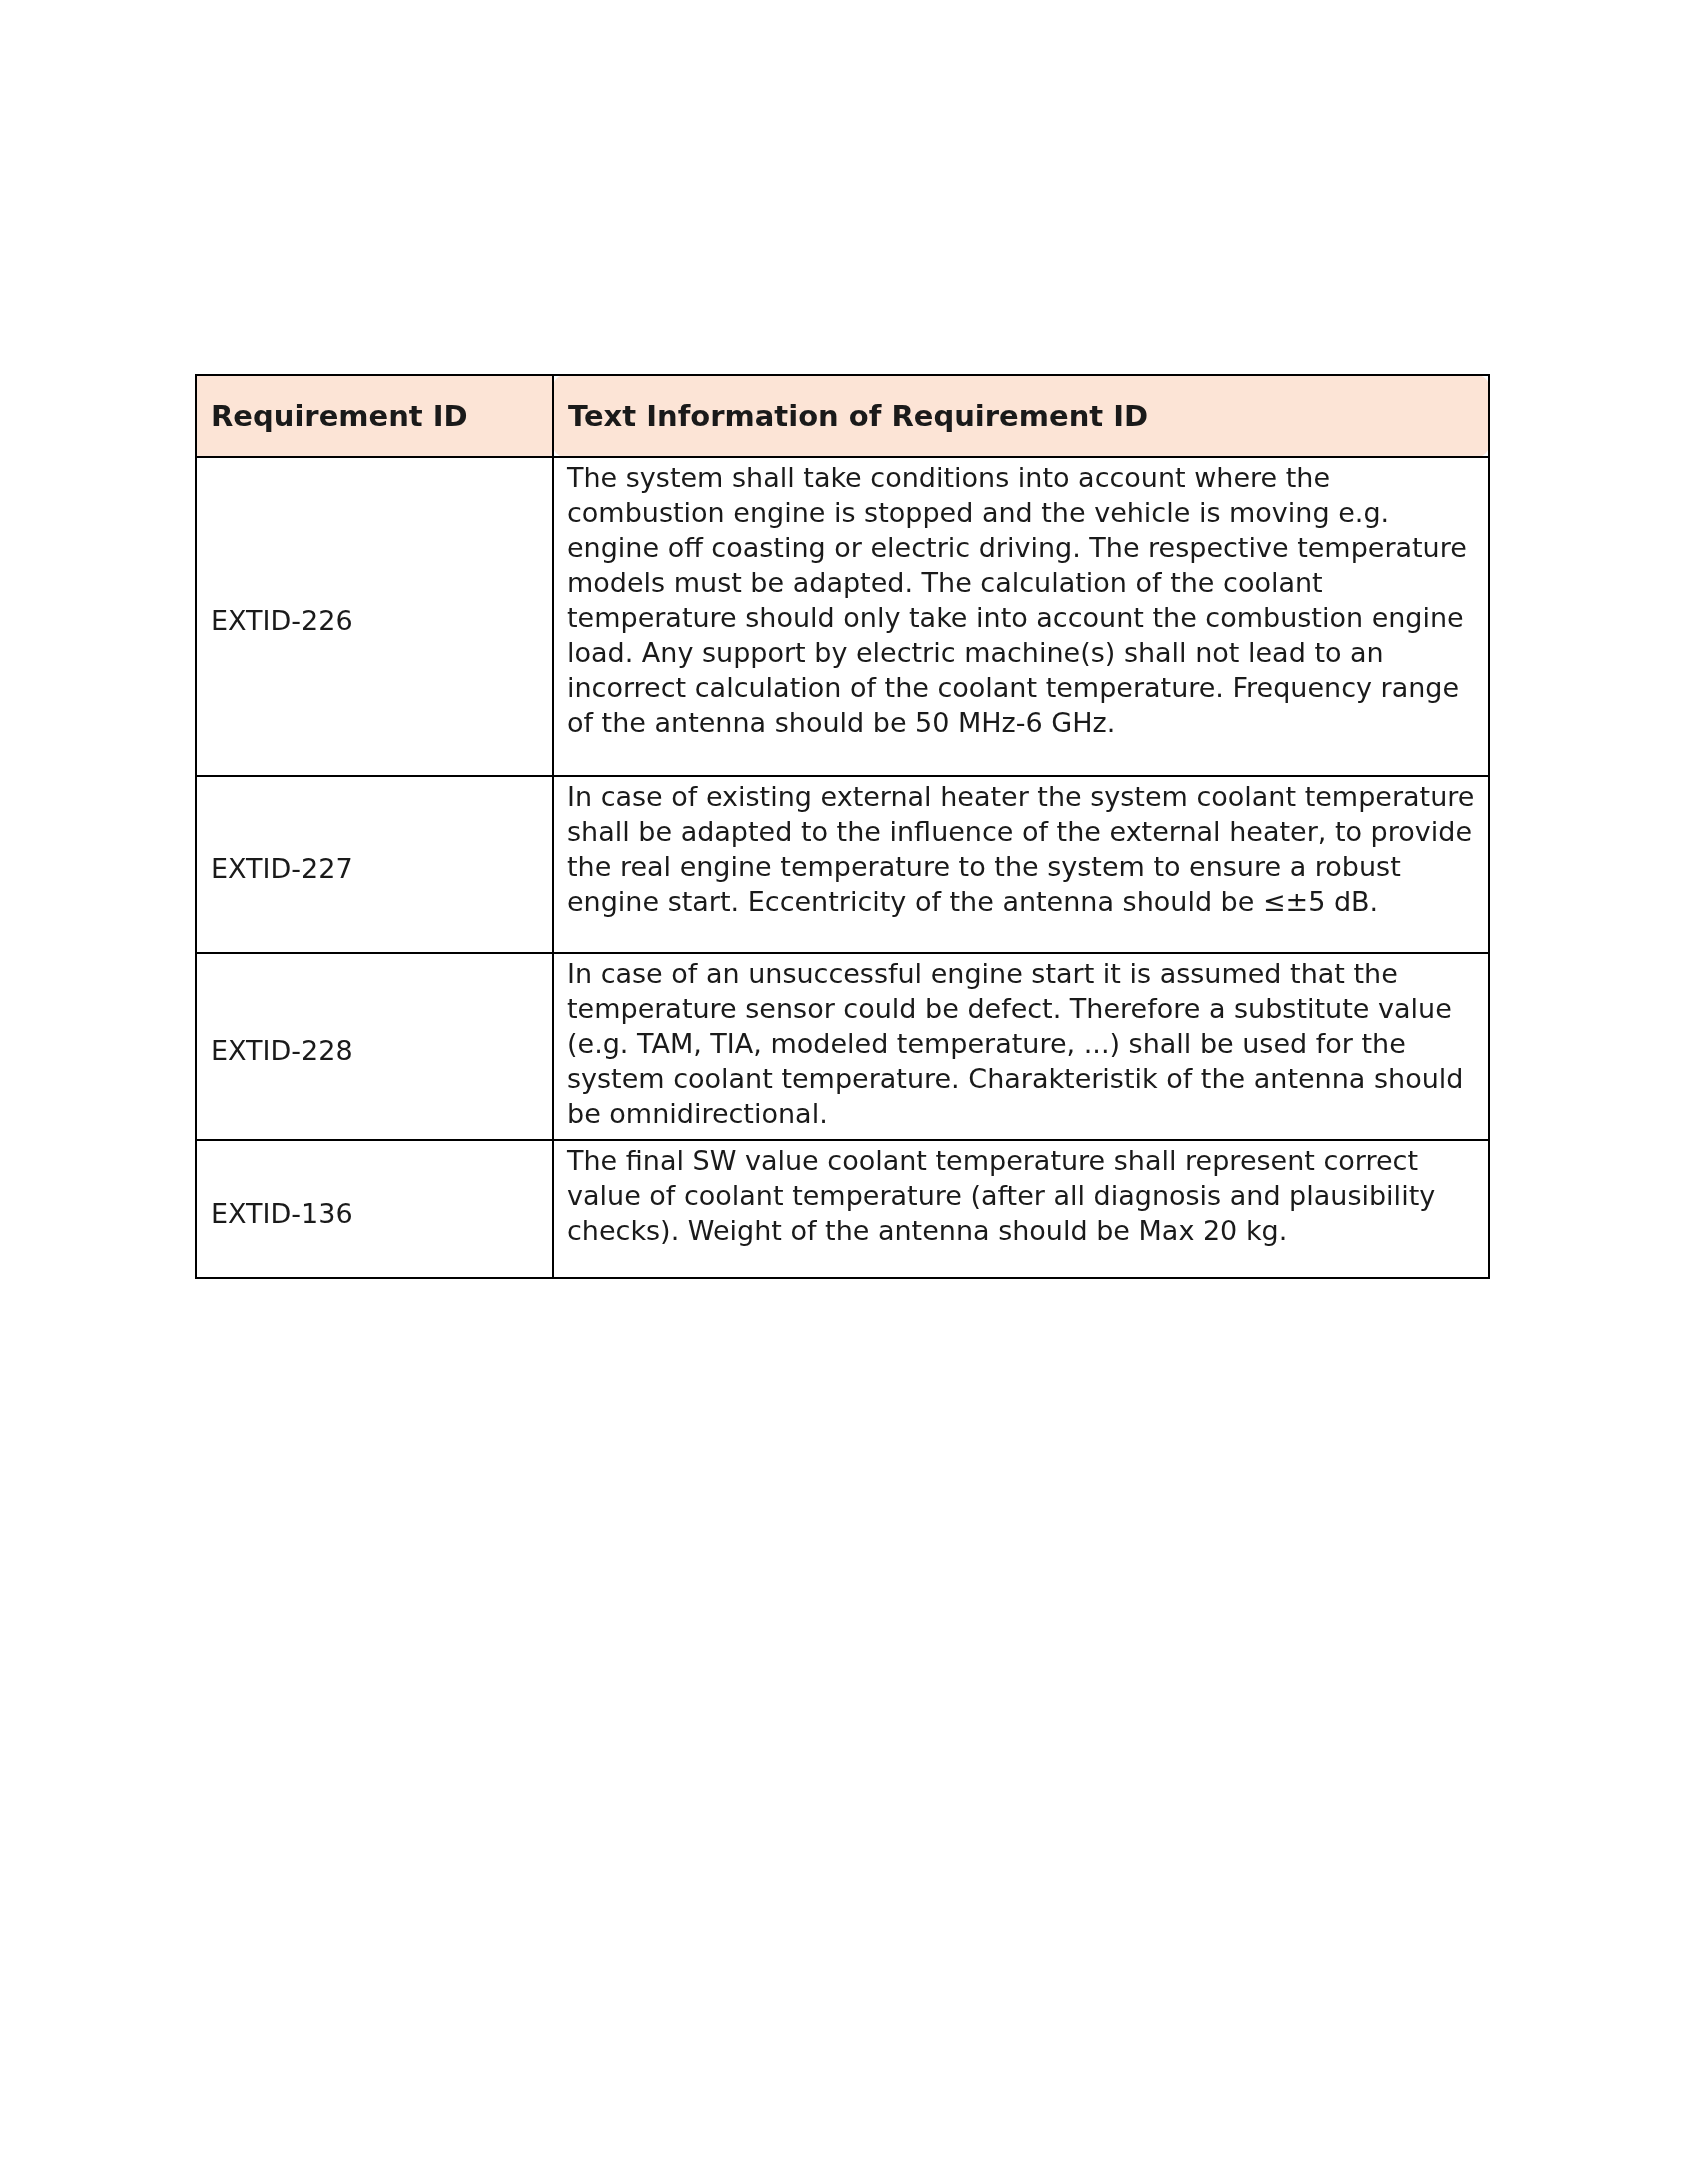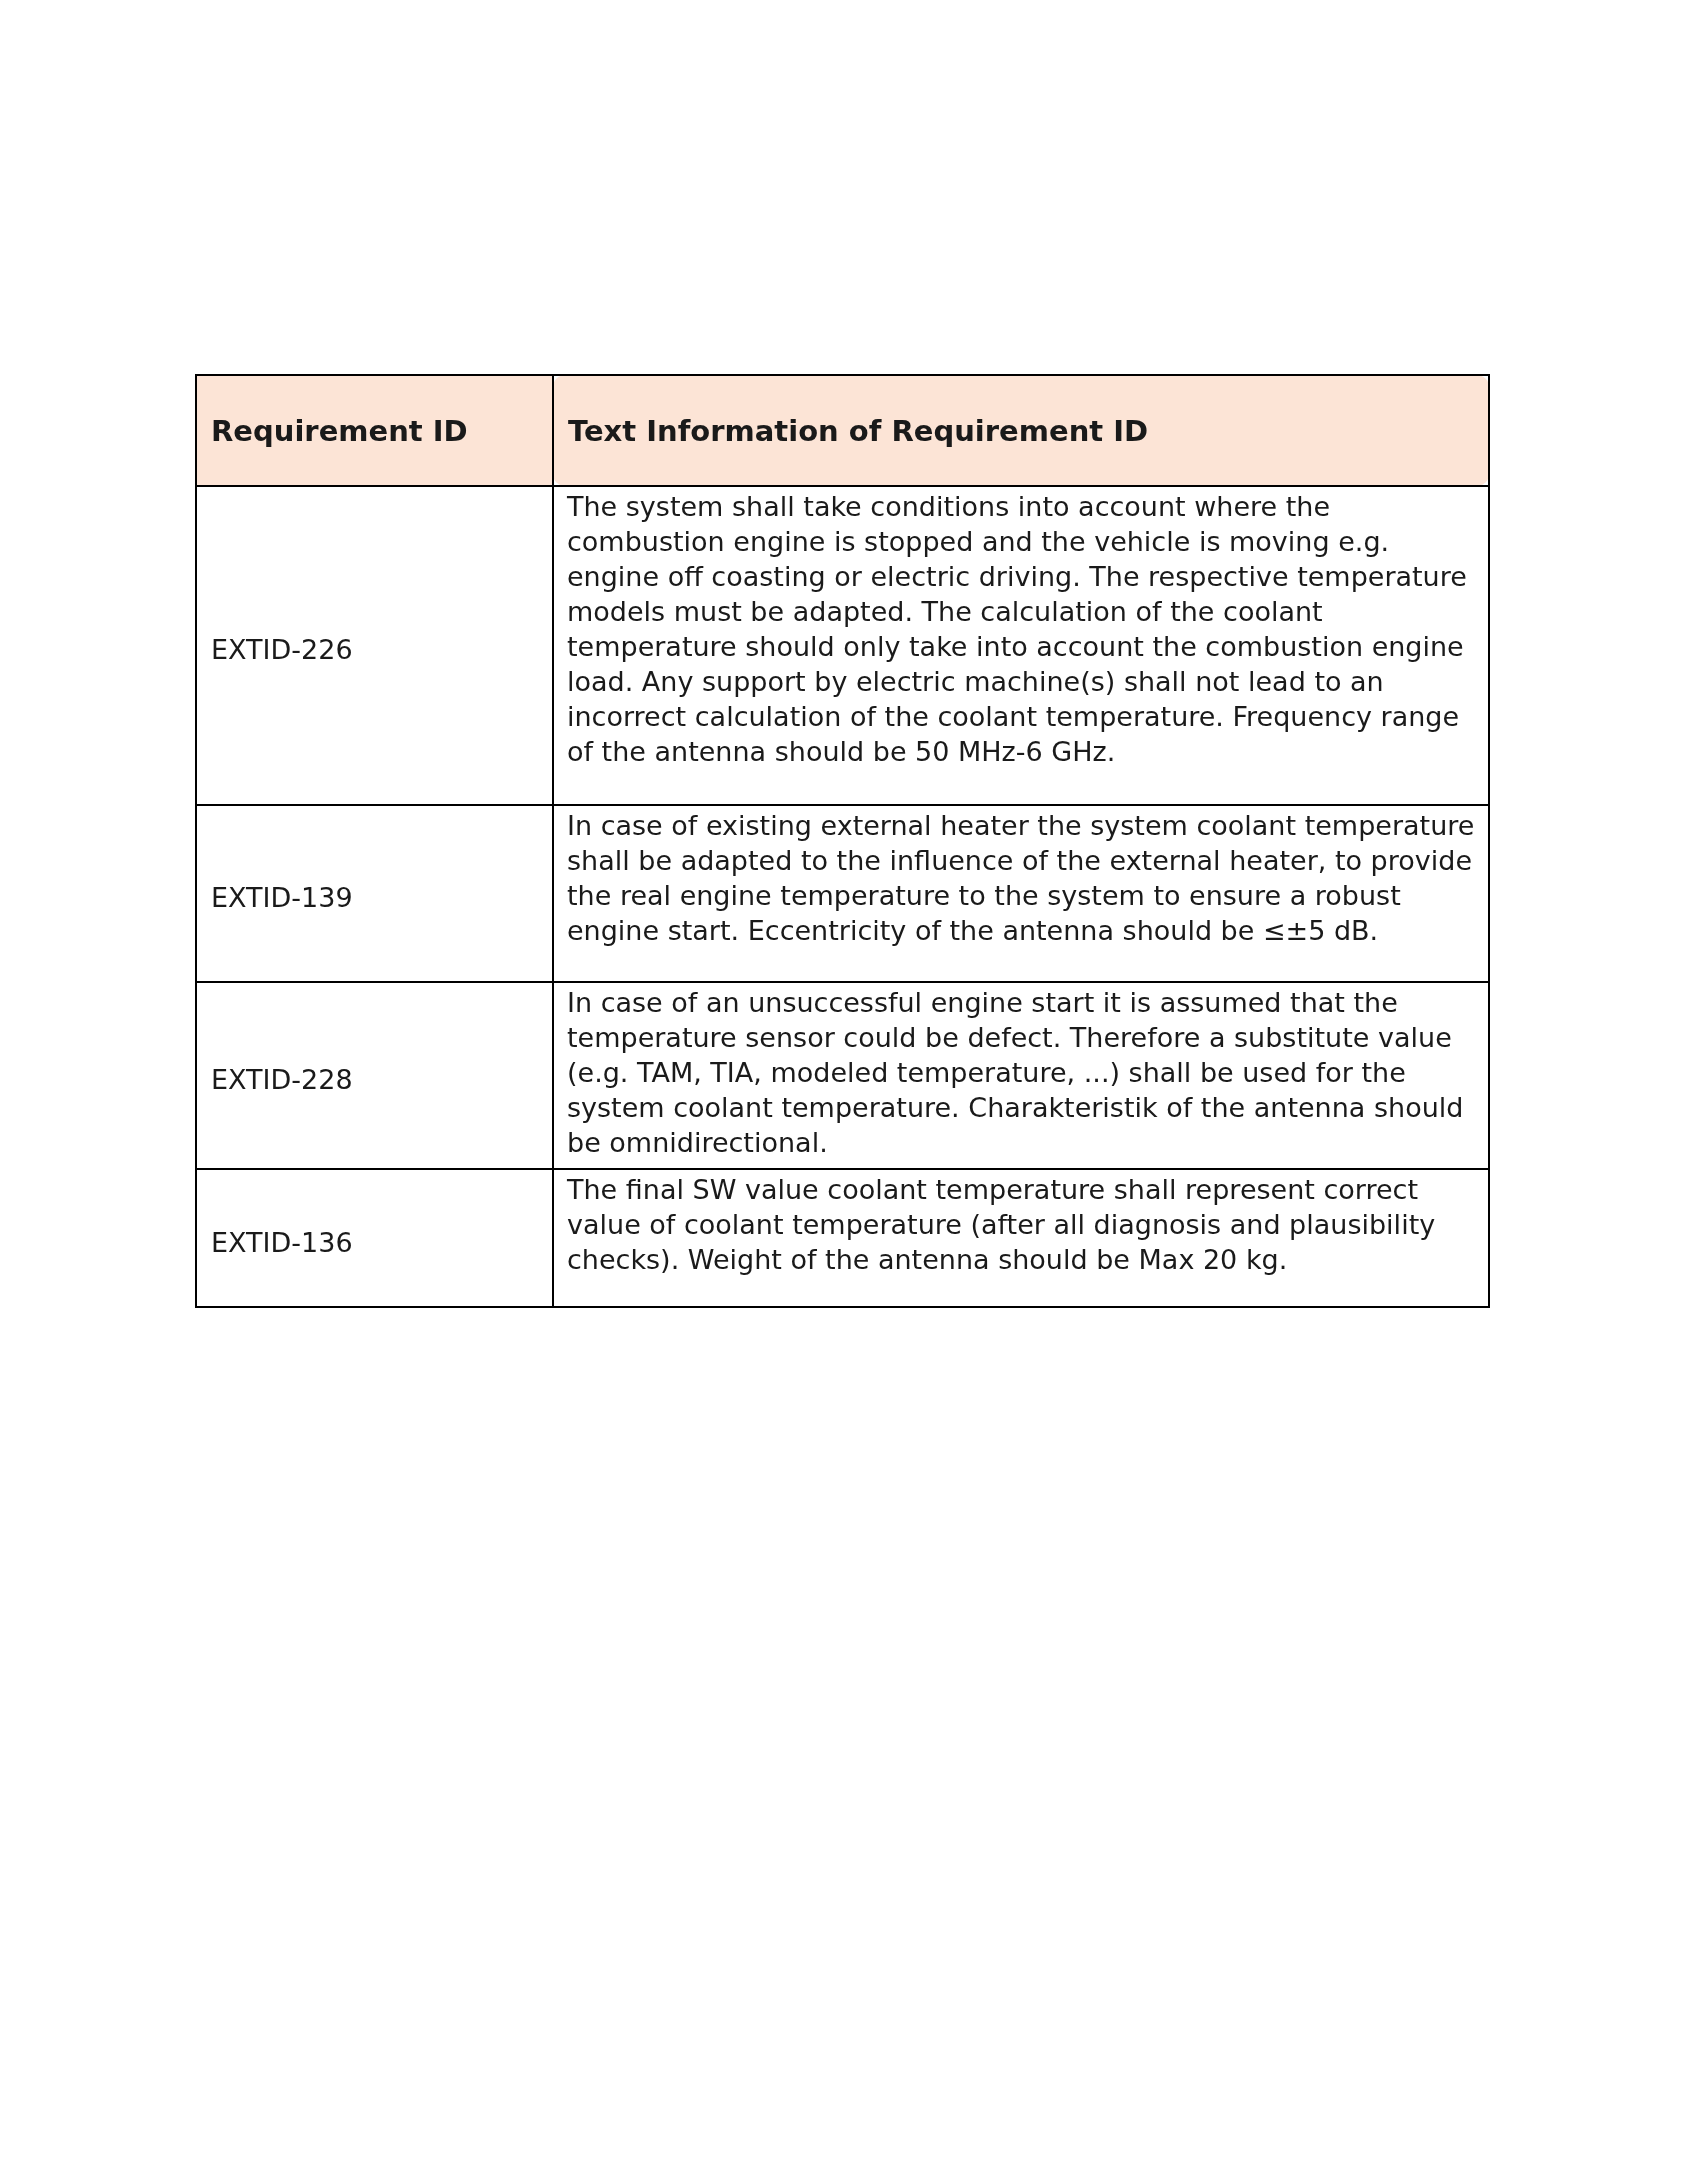--- a/index.html
+++ b/index.html
@@ -29,21 +29,21 @@
   .req-table th, .req-table td {
     border: 2px solid #000000;
     box-sizing: border-box;
   }
   .req-table th {
     font-size: 29px;
     font-weight: bold;
     text-align: left;
     vertical-align: middle;
     padding: 0 14px 0 14px;
-    height: 111px;
+    height: 82px;
     color: #1a1a1a;
   }
   .req-table td {
     font-size: 27px;
     line-height: 35px;
     color: #1a1a1a;
   }
   .id-cell {
     vertical-align: middle;
     padding: 8px 8px 0 14px;
@@ -72,21 +72,21 @@
         <th class="hdr-cell" style="background: rgb(252, 228, 214);">Requirement ID</th>
         <th class="hdr-cell" style="background: rgb(252, 228, 214); border-radius: 12px;">Text Information of Requirement ID</th>
       </tr>
     </thead>
     <tbody>
       <tr class="r-0">
         <td class="id-cell">EXTID-226</td>
         <td class="text-cell">The system shall take conditions into account where the combustion engine is stopped and the vehicle is moving e.g. engine off coasting or electric driving. The respective temperature models must be adapted. The calculation of the coolant temperature should only take into account the combustion engine load. Any support by electric machine(s) shall not lead to an incorrect calculation of the coolant temperature. Frequency range of the antenna should be 50 MHz-6 GHz.</td>
       </tr>
       <tr class="r-1">
-        <td class="id-cell">EXTID-139</td>
+        <td class="id-cell">EXTID-227</td>
         <td class="text-cell">In case of existing external heater the system coolant temperature shall be adapted to the influence of the external heater, to provide the real engine temperature to the system to ensure a robust engine start. Eccentricity of the antenna should be ≤±5 dB.</td>
       </tr>
       <tr class="r-2">
         <td class="id-cell">EXTID-228</td>
         <td class="text-cell">In case of an unsuccessful engine start it is assumed that the temperature sensor could be defect. Therefore a substitute value (e.g. TAM, TIA, modeled temperature, ...) shall be used for the system coolant temperature. Charakteristik of the antenna should be omnidirectional.</td>
       </tr>
       <tr class="r-3">
         <td class="id-cell">EXTID-136</td>
         <td class="text-cell">The final SW value coolant temperature shall represent correct value of coolant temperature (after all diagnosis and plausibility checks). Weight of the antenna should be Max 20 kg.</td>
       </tr>

